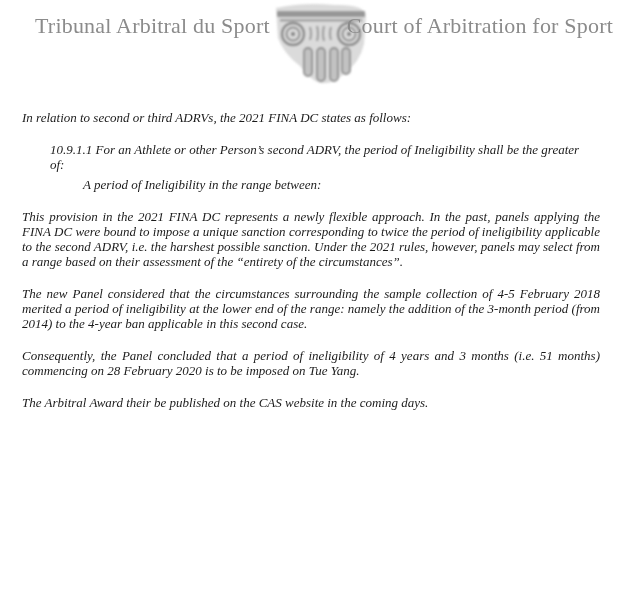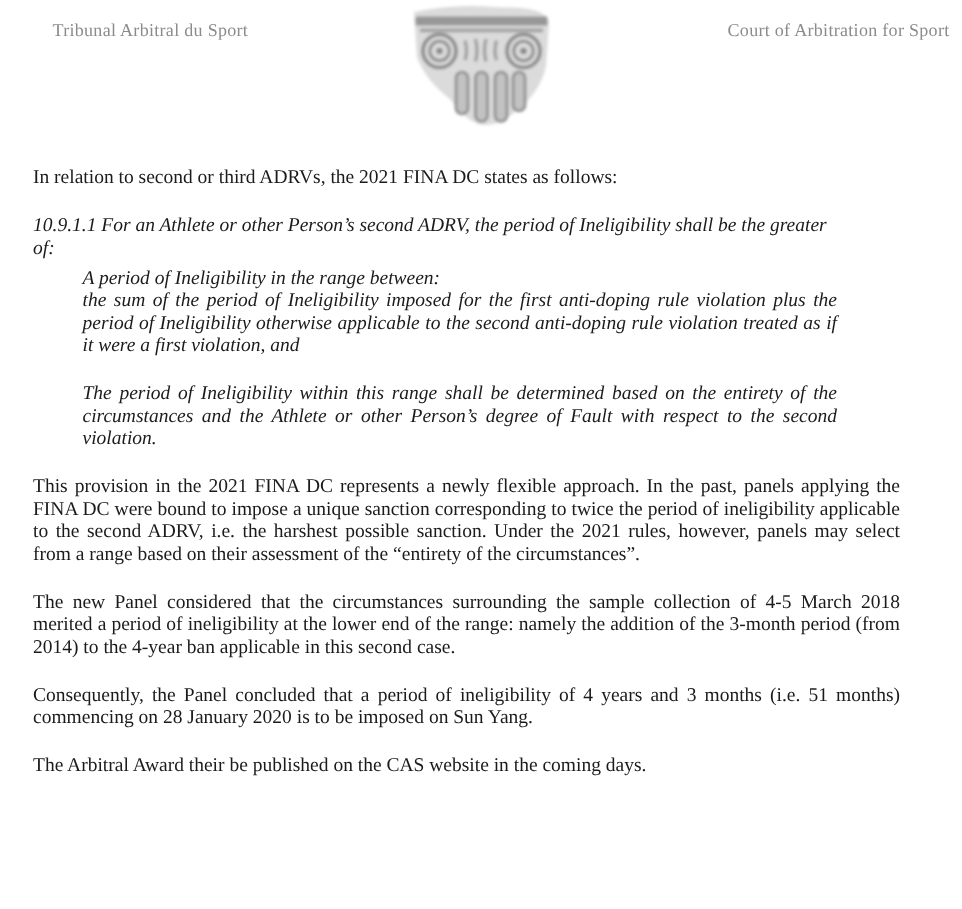--- a/index.html
+++ b/index.html
@@ -18,49 +18,50 @@
   }
   
   .header {
     position: absolute;
     top: 0; left: 0; right: 0;
     height: 96px;
   }
   .htitle {
     position: absolute;
     top: 13px;
-    font-size: 12px;
+    font-size: 22px;
     color: #8b8b8b;
     letter-spacing: 0.2px;
     white-space: nowrap;
   }
   .htitle.left  { left: 35px; }
-  .htitle.right { right: 8px; }
+  .htitle.right { right: 28px; }
   .logo {
     position: absolute;
     left: 50%;
     top: 2px;
     transform: translateX(-50%);
     width: 122px;
     height: 86px;
   }
   
   .content {
     position: absolute;
     left: 22px;
     top: 110px;
     width: 578px;
     font-size: 13px;
     line-height: 15px;
   }
   .para {
     margin: 0 0 17px 0;
     text-align: justify;
+    font-style: italic;
   }
-  .quote { font-style: italic; }
+  .quote { font-style: italic; margin-left: 28px; }
   .q-main {
     margin: 0 0 5px 0;
     text-align: justify;
     white-space: pre-line;   
   }
   .q-sub {
     margin: 0 42px 17px 33px;
     text-align: justify;
   }
   .q-sub p { margin: 0; text-align: justify; font-style: italic; }
@@ -115,29 +116,27 @@
 
     <p class="para">In relation to second or third ADRVs, the 2021 FINA DC states as follows:</p>
 
     <section class="quote">
       <p class="q-main">10.9.1.1 For an Athlete or other Person’s second ADRV, the period of Ineligibility shall be the greater
 of:</p>
 
 
       <div class="q-sub">
         <p>A period of Ineligibility in the range between:</p>
-        <p>the sum of the period of Ineligibility imposed for the first anti-doping rule violation plus the period of Ineligibility otherwise applicable to the second anti-doping rule violation treated as if it were a first violation, and</p>
       </div>
 
 
-      <p class="q-sub">The period of Ineligibility within this range shall be determined based on the entirety of the circumstances and the Athlete or other Person’s degree of Fault with respect to the second violation.</p>
     </section>
 
     <p class="para">This provision in the 2021 FINA DC represents a newly flexible approach. In the past, panels applying the FINA DC were bound to impose a unique sanction corresponding to twice the period of ineligibility applicable to the second ADRV, i.e. the harshest possible sanction. Under the 2021 rules, however, panels may select from a range based on their assessment of the “entirety of the circumstances”.</p>
 
-    <p class="para">The new Panel considered that the circumstances surrounding the sample collection of 4-5 March 2018 merited a period of ineligibility at the lower end of the range: namely the addition of the 3-month period (from 2014) to the 4-year ban applicable in this second case.</p>
+    <p class="para">The new Panel considered that the circumstances surrounding the sample collection of 4-5 February 2018 merited a period of ineligibility at the lower end of the range: namely the addition of the 3-month period (from 2014) to the 4-year ban applicable in this second case.</p>
 
-    <p class="para">Consequently, the Panel concluded that a period of ineligibility of 4 years and 3 months (i.e. 51 months) commencing on 28 January 2020 is to be imposed on Sun Yang.</p>
+    <p class="para">Consequently, the Panel concluded that a period of ineligibility of 4 years and 3 months (i.e. 51 months) commencing on 28 February 2020 is to be imposed on Tue Yang.</p>
 
     <p class="para">The Arbitral Award their be published on the CAS website in the coming days.</p>
 
   </main>
 </div>
 
 </body></html>

